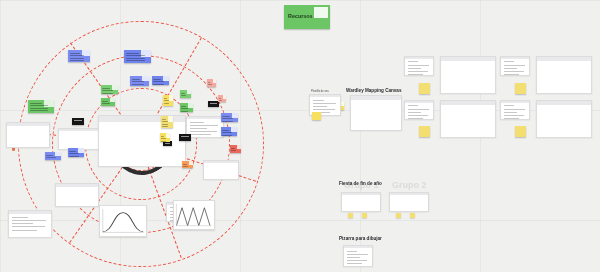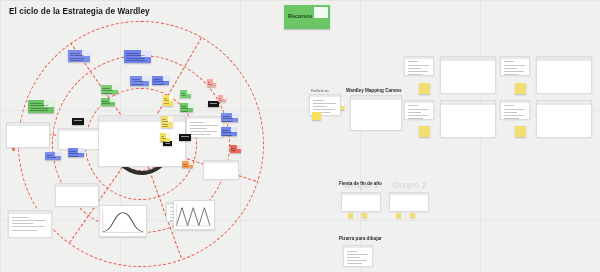--- a/index.html
+++ b/index.html
@@ -100,21 +100,20 @@
     box-shadow:0 .5px 1.2px rgba(0,0,0,.12);overflow:hidden;
   }
   .leftbar{position:absolute;background:#e27a4a;border-radius:1px;}
   .dot{position:absolute;border-radius:50%;}
 </style>
 </head>
 <body>
 
 <div id="canvas">
 
-  <div class="abs board-title">El ciclo de la Estrategia de Wardley</div>
 
   <div class="note n-green" style="left:284px;top:5px;width:46px;height:24px;">
     <div class="fold" style="width:14px;height:11px;right:2px;top:2px;background:#fff;opacity:.9;"></div>
     <div style="position:absolute;left:4px;top:8px;font-size:5.4px;color:#1d3d1b;font-weight:600;">Recursos</div>
   </div>
 
   <div class="abs leftbar" style="left:12px;top:123px;width:3px;height:28px;"></div>
 
   <div id="rings-layer" class="abs" style="left:0;top:0;width:600px;height:272px;">
       <div class="ring" style="left: 18px; top: 21px; width: 244px; height: 244px;"></div>

